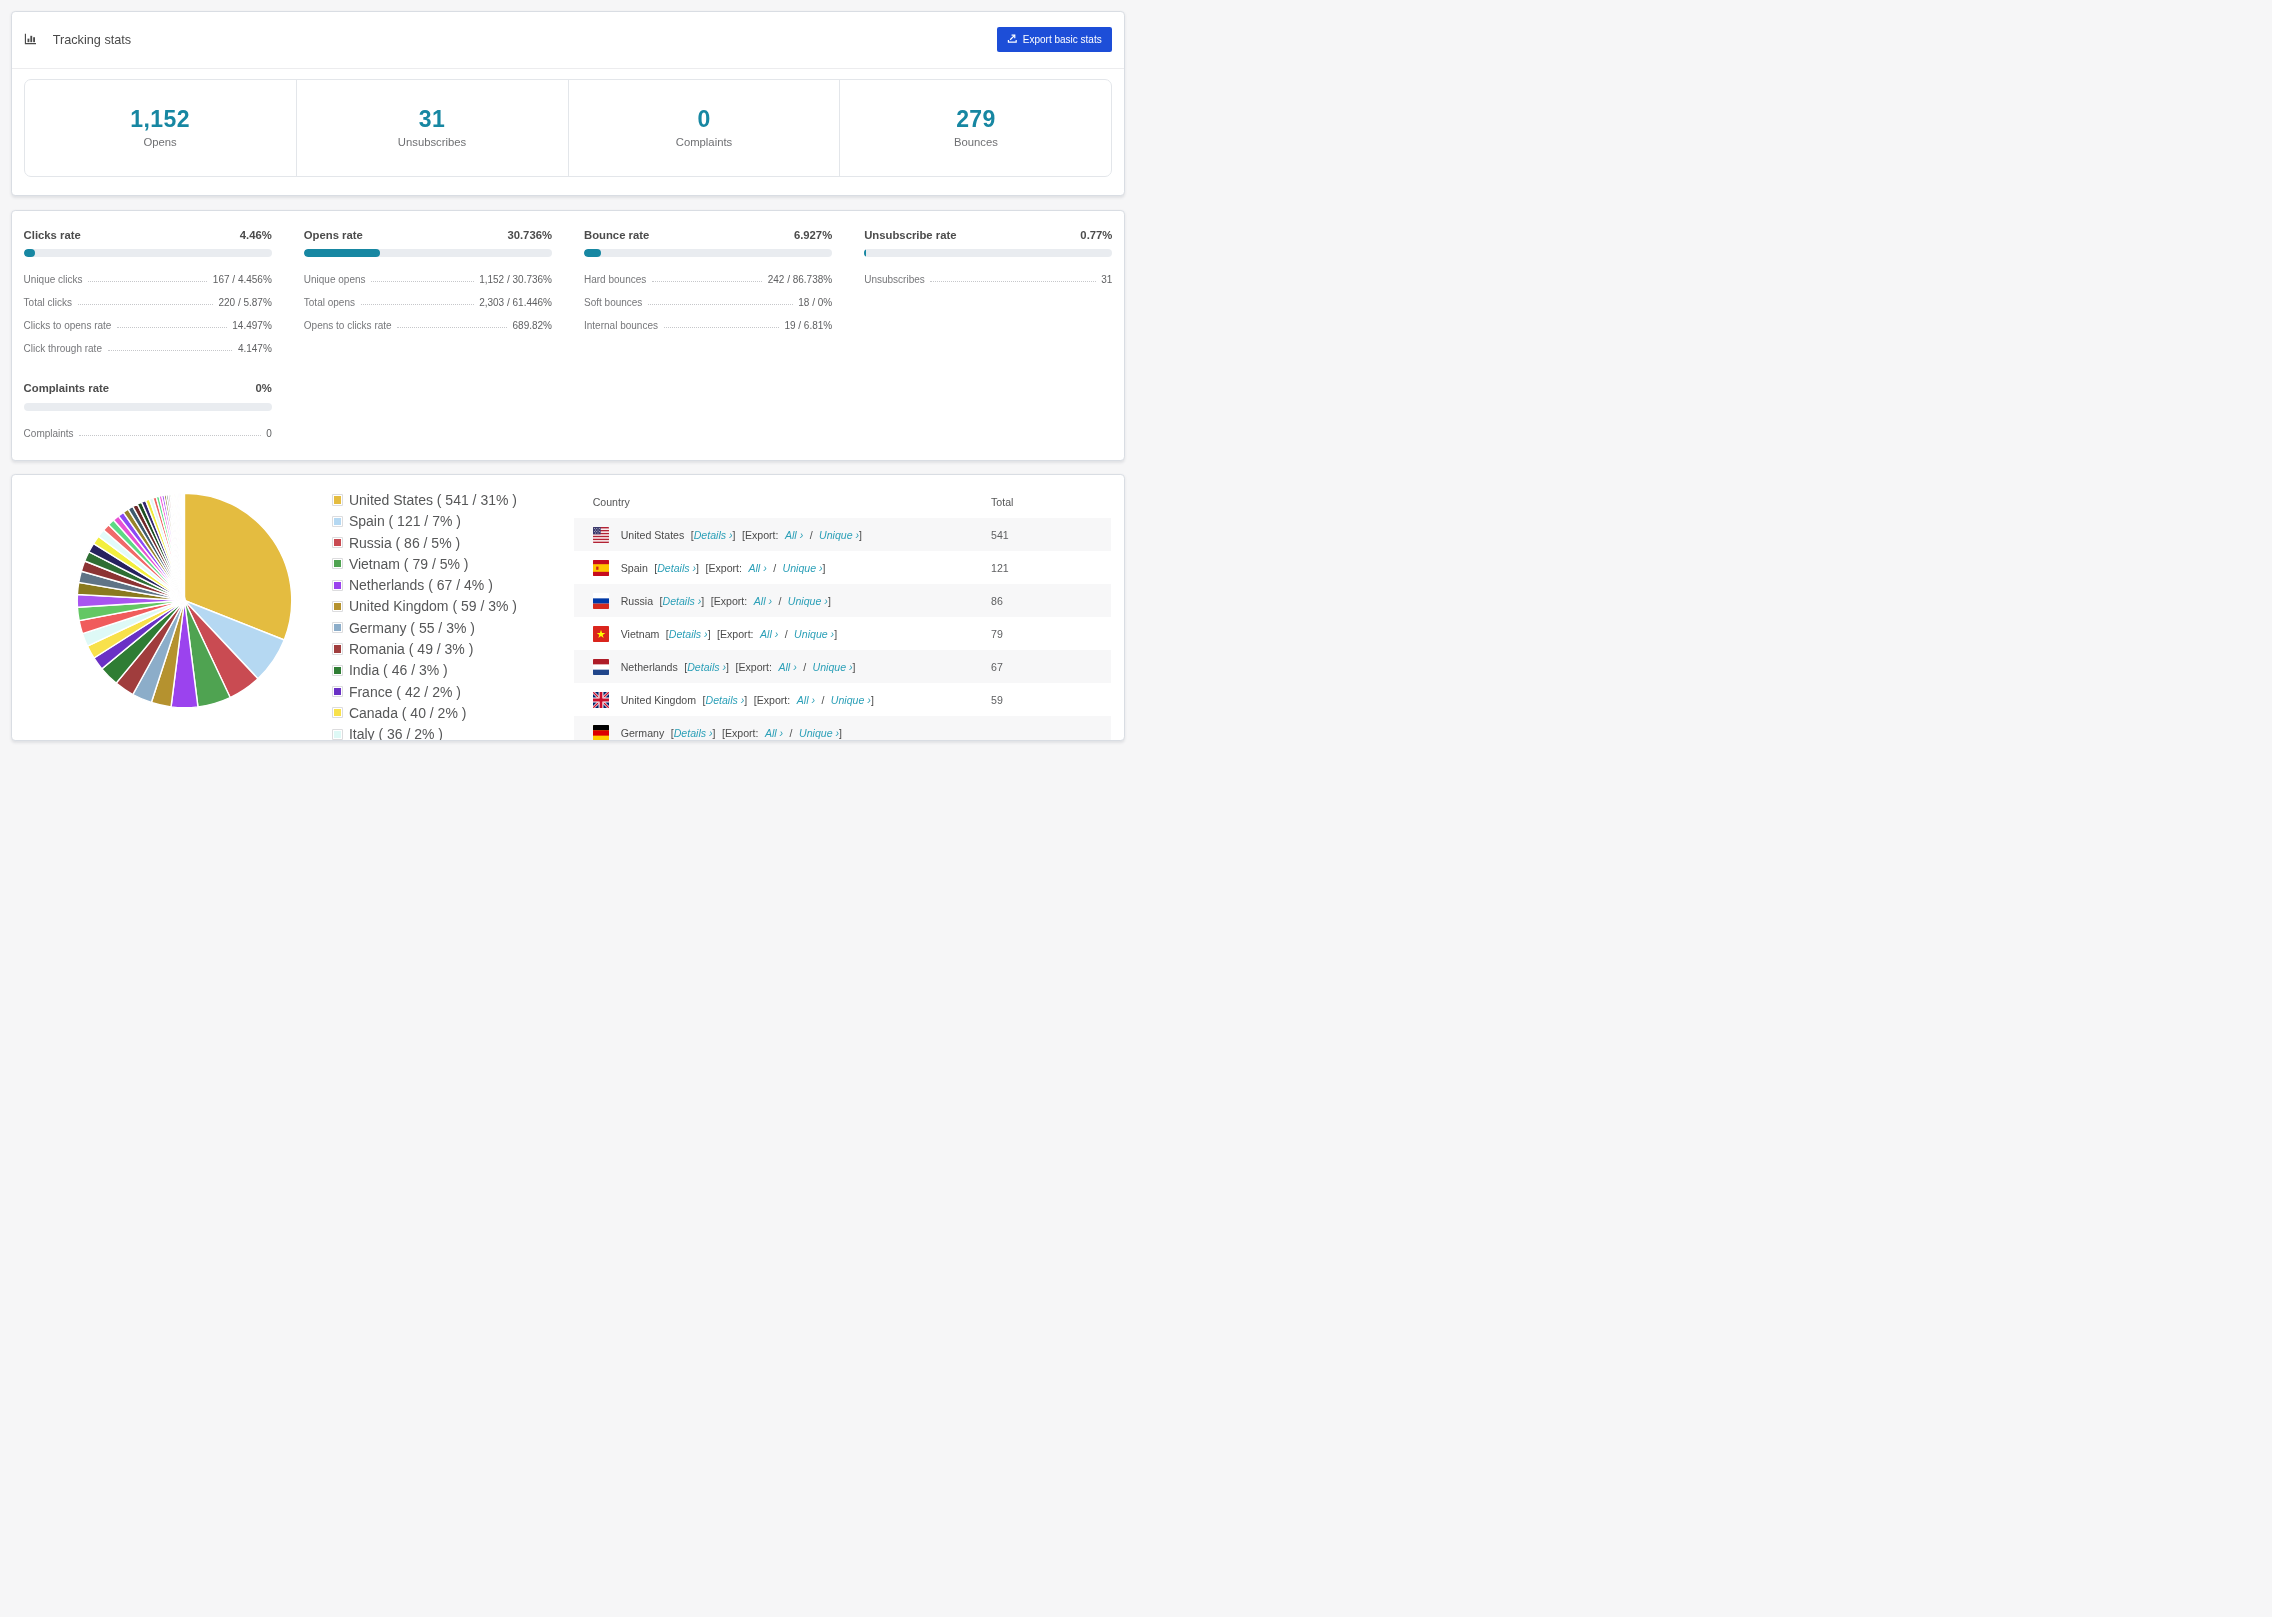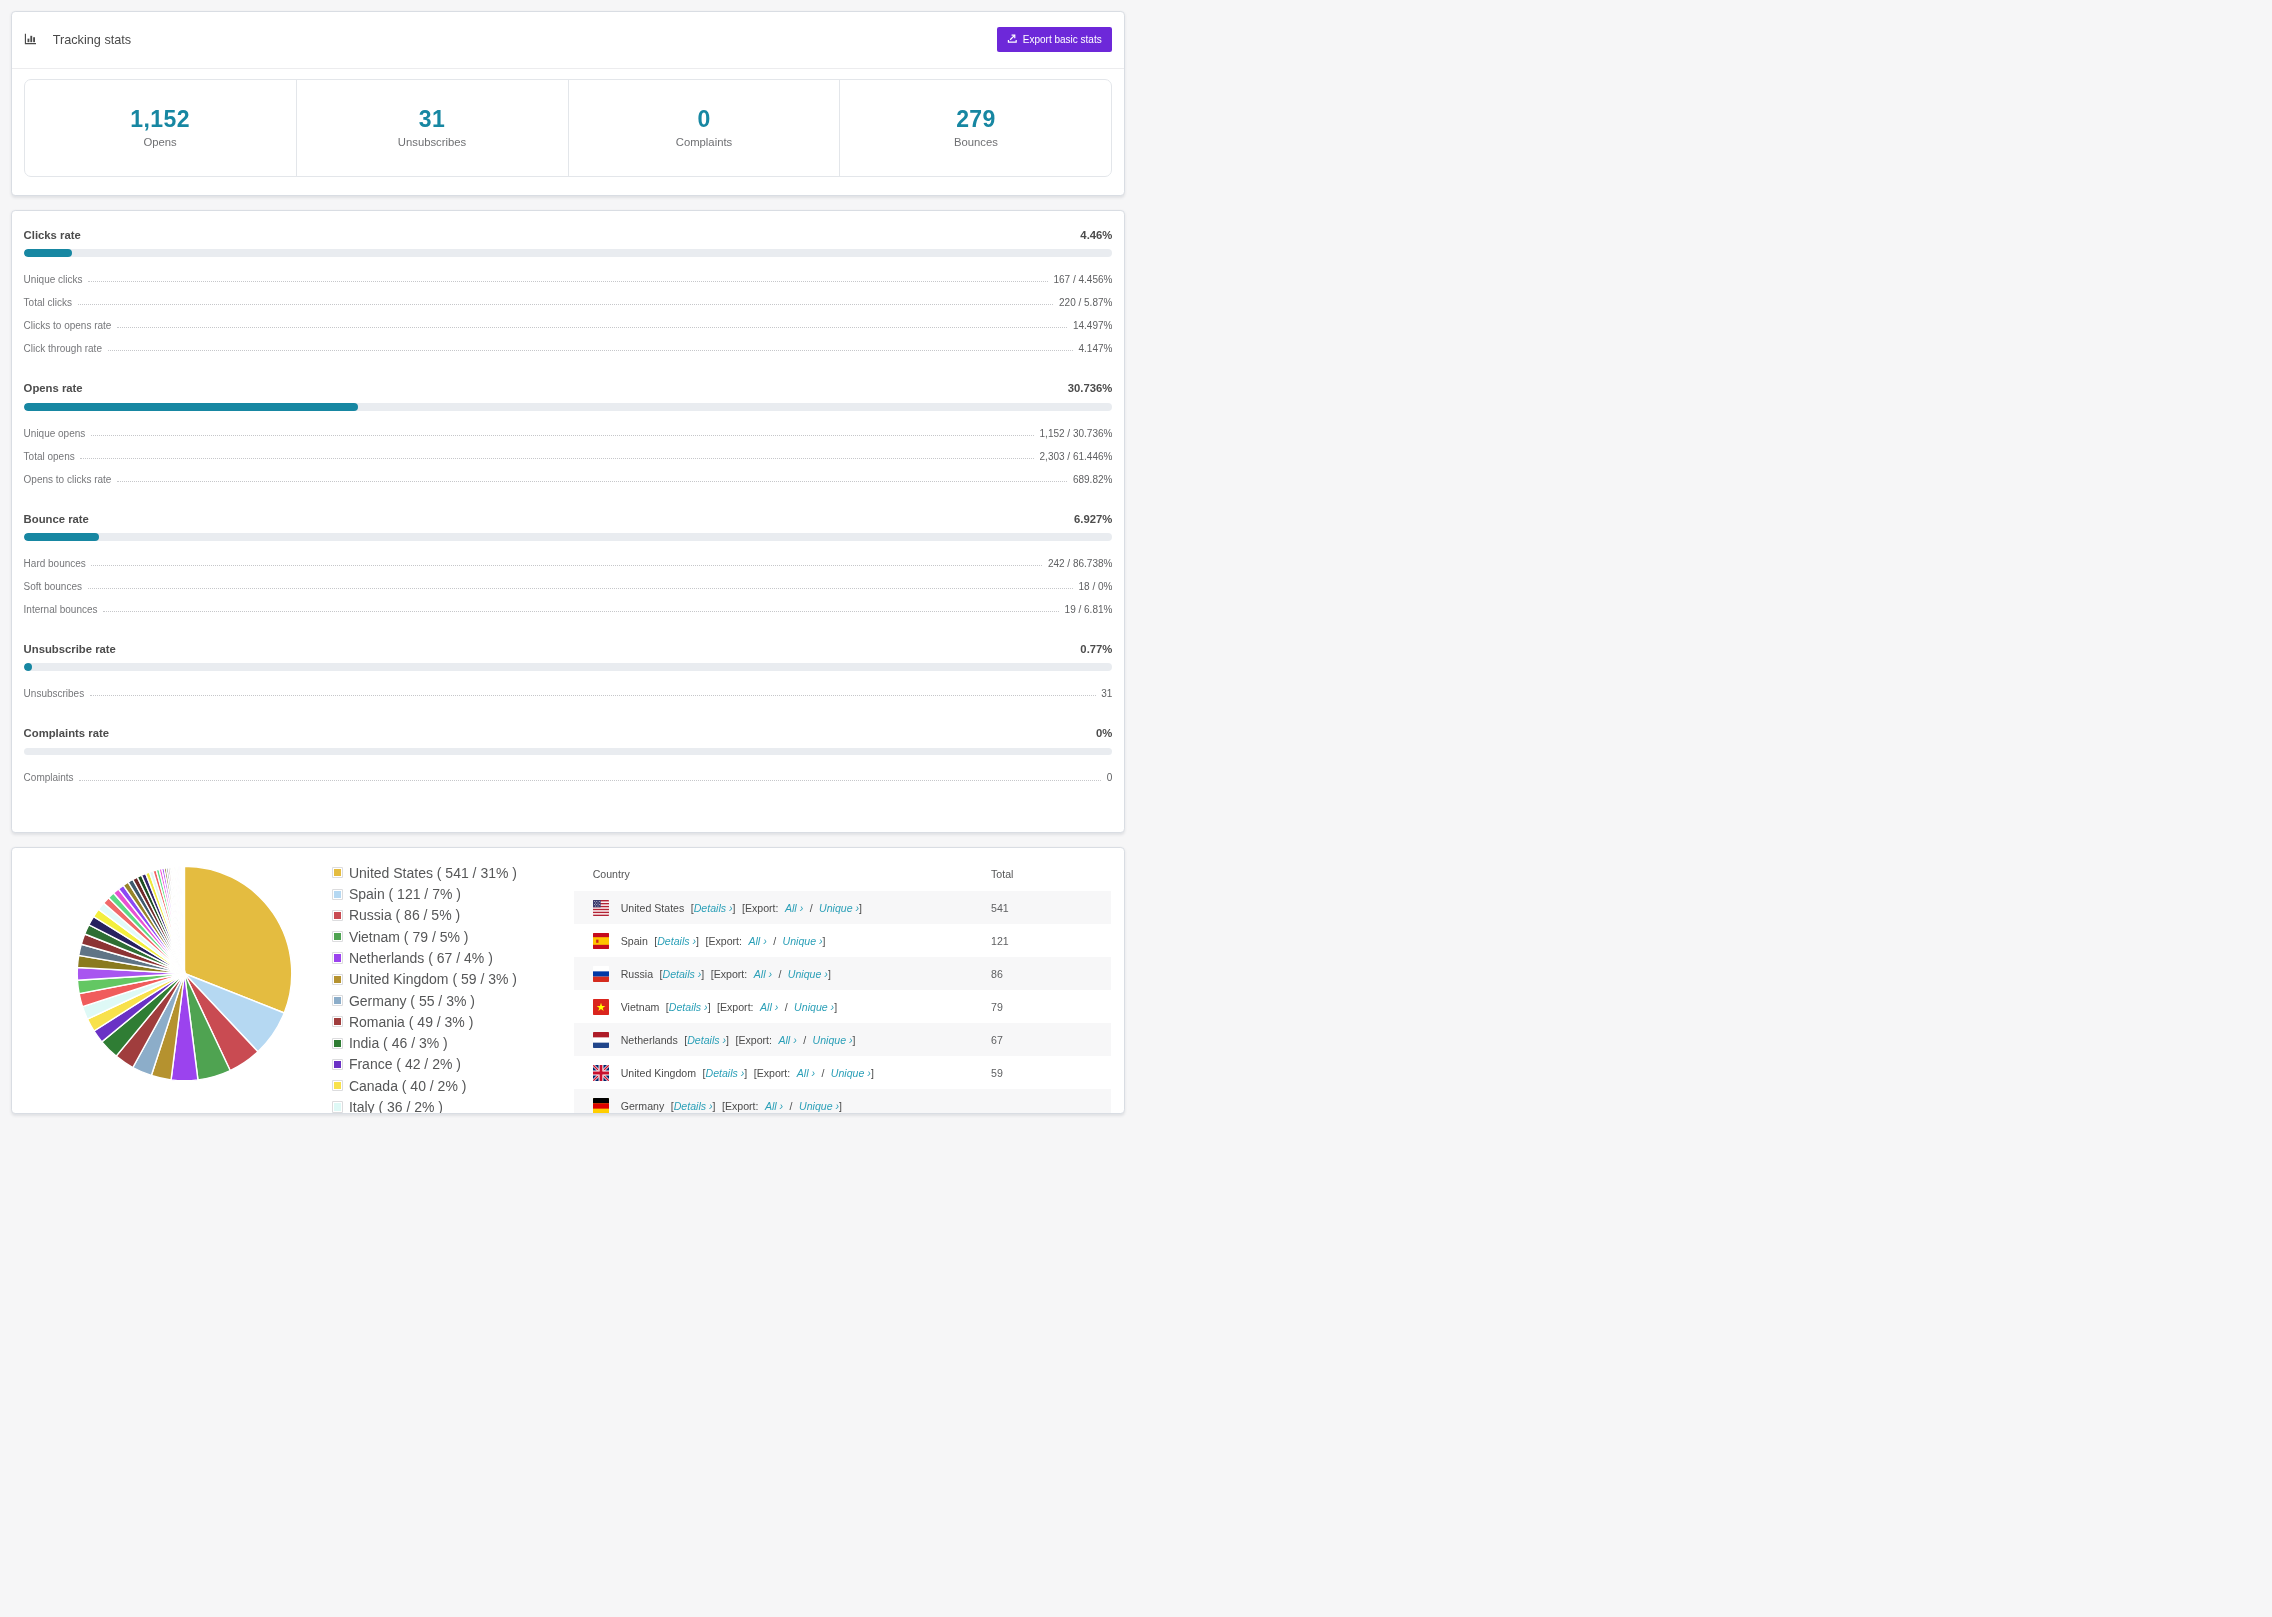--- a/index.html
+++ b/index.html
@@ -9,31 +9,31 @@
 
   .card { background:#fff; border:0.7px solid #d9dde3; border-radius:4.2px;
           box-shadow:0 1.4px 2.8px rgba(40,50,70,.10); margin-bottom:13.4px; overflow:hidden; }
 
   
   .card-header { display:flex; align-items:center; padding:15.5px 12px; border-bottom:0.7px solid #ececee; }
   .card-title { font-size:12.7px; color:#4a4a4a; font-weight:500; display:flex; align-items:center; gap:15px; }
   .card-title svg { display:block; }
 
   
-  .export-btn { margin-left:auto; background:#6d28d9; color:#fff; border:none; border-radius:2.1px;
+  .export-btn { margin-left:auto; background:#1d4ed8; color:#fff; border:none; border-radius:2.1px;
                 font-family:inherit; font-size:10px; font-weight:500; padding:6.4px 10px;
                 display:flex; align-items:center; gap:5px; cursor:pointer; }
   .stats-box { margin:10px 11.3px 18.4px; border:0.7px solid #e3e6ea; border-radius:7px; display:flex; }
   .stat-cell { flex:1; text-align:center; padding:26px 0 28px; border-right:0.7px solid #e3e6ea; }
   .stat-cell:last-child { border-right:none; }
   .stat-value { font-size:23px; font-weight:bold; color:#1787a2; letter-spacing:0.4px; }
   .stat-label { font-size:11.3px; color:#6f7073; margin-top:2.8px; }
 
   
-  .rates { padding:18.4px 11.3px 21px; display:grid; grid-template-columns:repeat(1,1fr);
+  .rates { padding:18.4px 11.3px 21px; display:grid; grid-template-columns:repeat(4,1fr);
            column-gap:32px; row-gap:28px; }
   .rate-head { display:flex; align-items:baseline; }
   .rate-title { font-size:11.3px; font-weight:bold; color:#4c4c4c; }
   .rate-value { margin-left:auto; font-size:11.3px; font-weight:bold; color:#4c4c4c; }
   .bar { height:7.8px; background:#e9ecf0; border-radius:4.2px; margin:8.5px 0 17px; overflow:hidden; }
   .bar-fill { height:100%; background:#1787a2; border-radius:4.2px; width:0; }
   .rrow { display:flex; align-items:baseline; margin-top:12px; font-size:10px; }
   .rlabel { color:#76777a; white-space:nowrap; }
   .leader { flex:1; border-bottom:0.7px dotted #c6c7ca; align-self:flex-end; margin:0 5.6px 2.8px; min-width:14px; }
   .rvalue { color:#5f6062; white-space:nowrap; }

